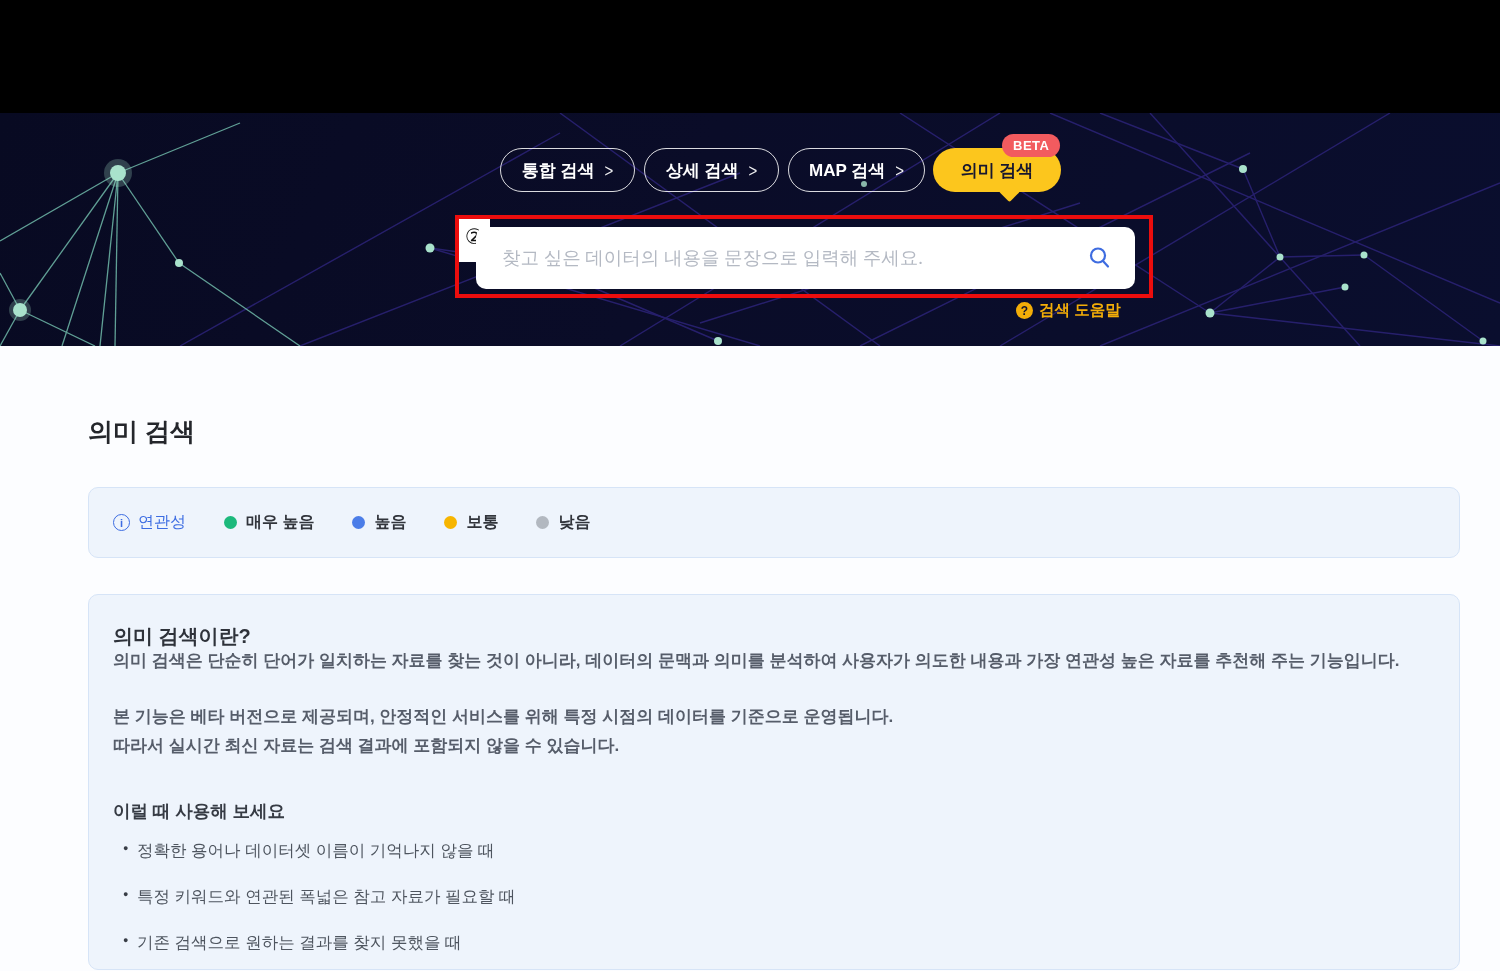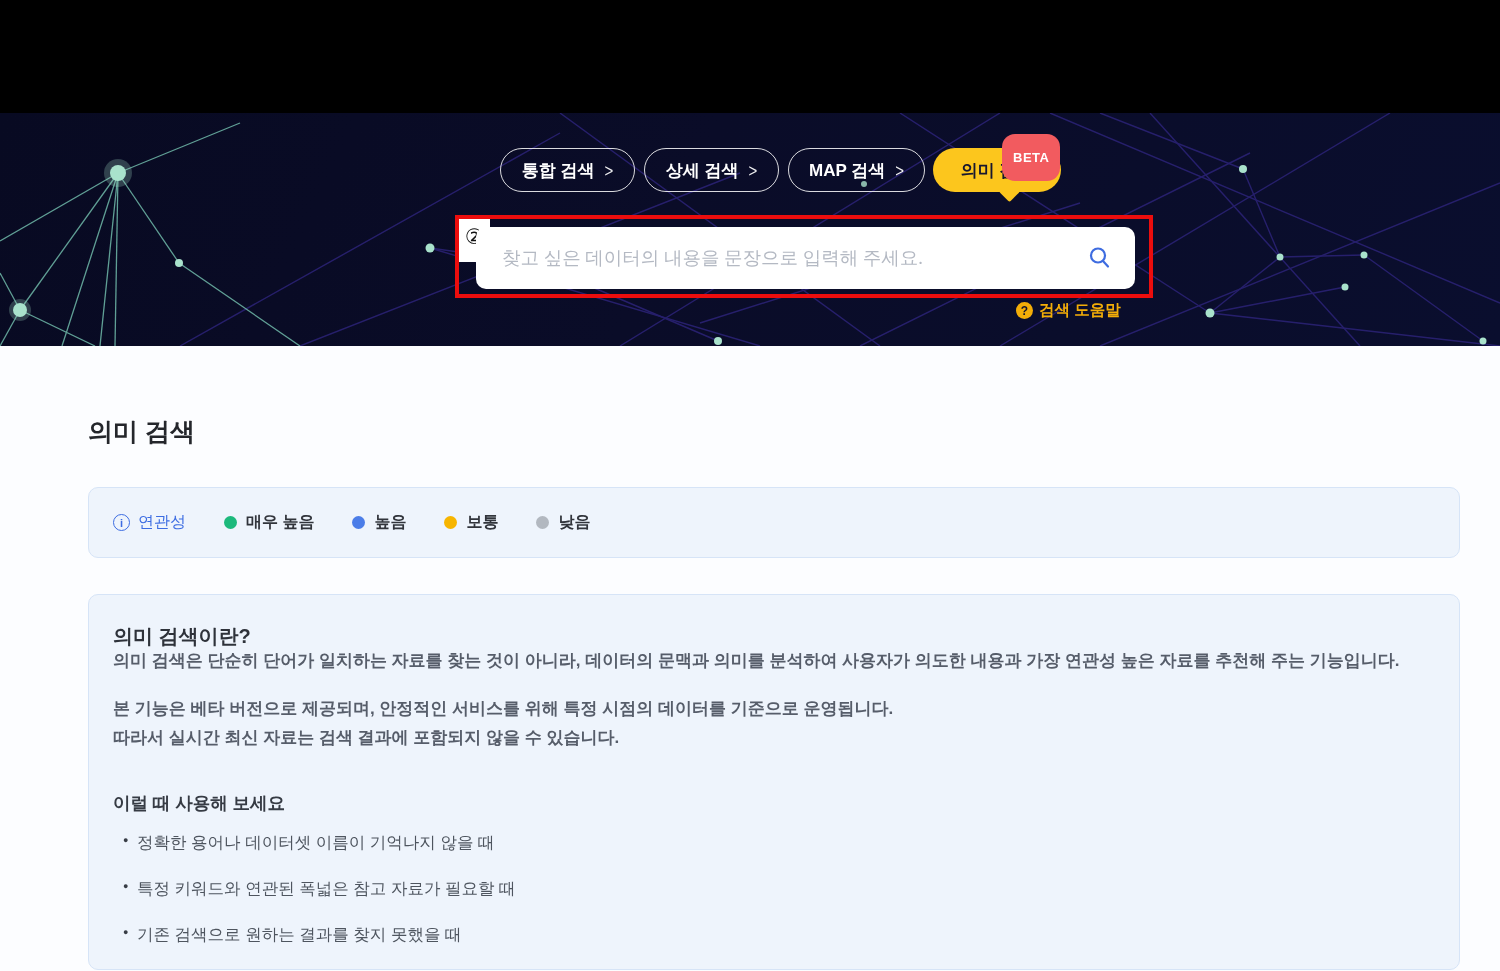--- a/index.html
+++ b/index.html
@@ -19,21 +19,21 @@
     gap:10px; padding:0 20px; font-size:17px; font-weight:700; cursor:pointer; }
   .pill .chev { font-weight:400; font-size:15px; opacity:.95; transform:scaleY(1.25); }
 
   .bubble-wrap { position:absolute; top:35px; left:933px; width:128px; }
   .bubble { position:relative; background:#fcc61d; color:#17172f; border-radius:22px; height:44px;
     padding:0 26px; font-weight:700; font-size:17px; display:flex; align-items:center;
     justify-content:center; cursor:pointer; }
   .bubble::after { content:""; position:absolute; bottom:-7px; left:54%; width:15px; height:15px;
     background:#fcc61d; transform:rotate(45deg); border-radius:2px; }
   .beta { position:absolute; top:-14px; left:69px; background:#f25b5f; color:#fff; font-size:13px;
-    font-weight:700; letter-spacing:.5px; border-radius:13px; padding:16px 11px; z-index:2; }
+    font-weight:700; letter-spacing:.5px; border-radius:13px; padding:4px 11px; z-index:2; }
 
   .anno-box { position:absolute; left:455px; top:102px; width:698px; height:83px;
     border:4px solid #ec0d0d; }
   .anno-label { position:absolute; left:0; top:0; width:31px; height:43px; background:#fff;
     color:#111; font-size:21px; line-height:1; padding-top:7px; text-align:center; }
 
   .search-box { position:absolute; left:476px; top:114px; width:659px; height:62px; background:#fff;
     border-radius:10px; display:flex; align-items:center; padding:0 18px 0 26px;font-family:Liberation Serif, serif; }
   .search-box input { flex:1; border:none; outline:none; font-size:18.5px; color:#333;
     background:transparent; font-family:inherit; }
@@ -58,21 +58,21 @@
     font-size:11px; font-weight:700; display:inline-flex; align-items:center; justify-content:center; }
   .legend-rel-label { color:#3c6ce2; font-weight:400; font-size:16px; }
   .legend-item { display:flex; align-items:center; gap:9px; }
   .dot { width:13px; height:13px; border-radius:50%; }
   .legend-item-label { color:#31343b; font-weight:700; font-size:16px; }
 
   .about { margin-top:36px; height:376px; padding:28px 24px; }
   .about-heading { font-size:20px; font-weight:700; color:#2e323a; }
   .about p { font-size:17px; font-weight:600; color:#565d6a; line-height:1.35; }
   .p1 { }
-  .p2 { margin-top:25px; }
+  .p2 { margin-top:33px; }
   .p3 { margin-top:6px; }
   .usage-heading { margin-top:41px; font-size:17.5px; font-weight:700; color:#363b44; }
   .usage-list { list-style:none; margin-top:17px; }
   .usage-list li { position:relative; padding-left:24px; margin-bottom:24px; font-size:16.5px;
     font-weight:500; color:#4e555f; }
   .usage-list li::before { content:"●"; position:absolute; left:10px; top:3px; font-size:9px;
     color:#383d46; }
 </style>
 </head>
 <body>

